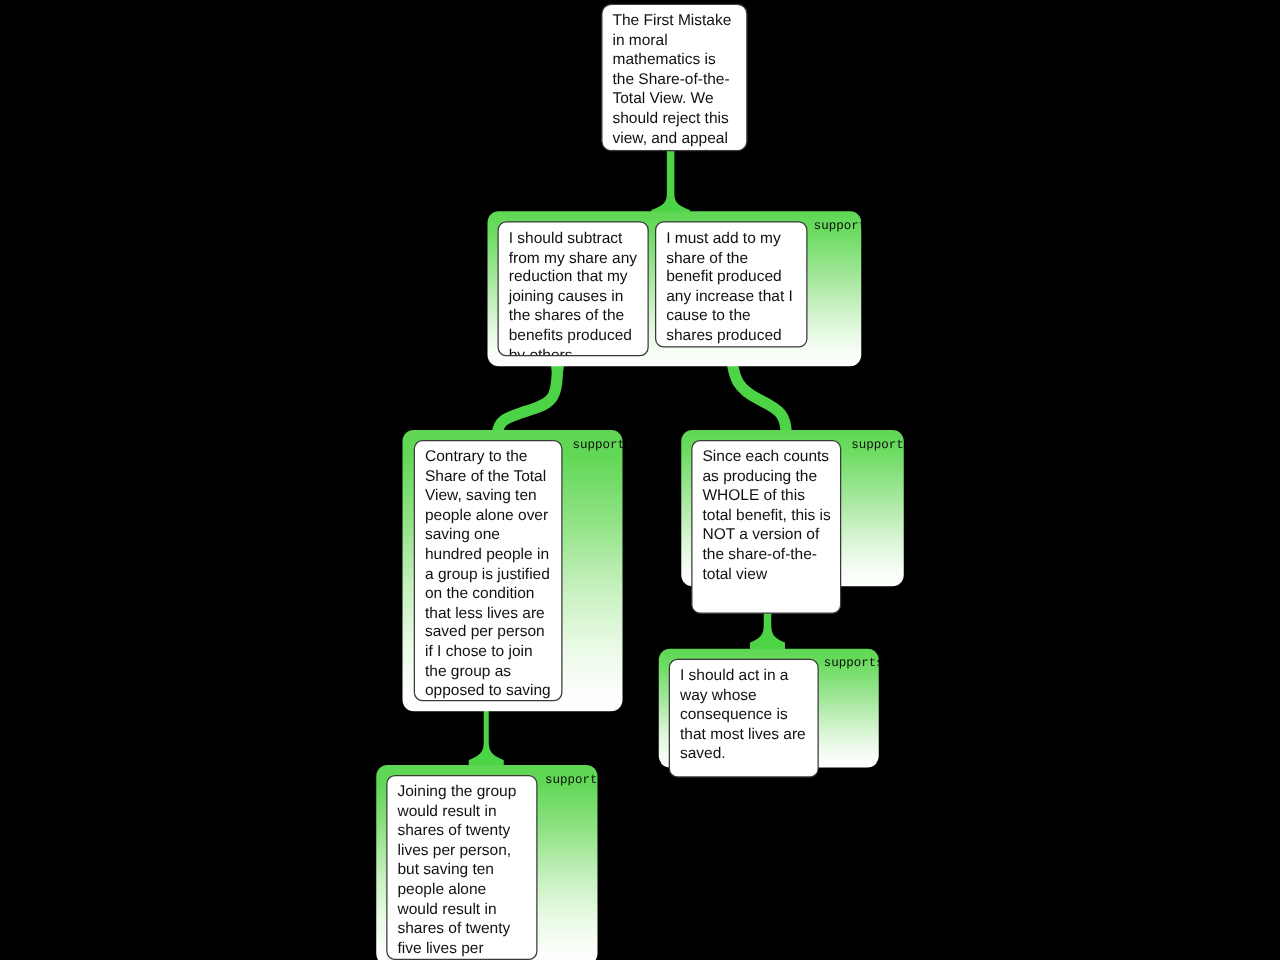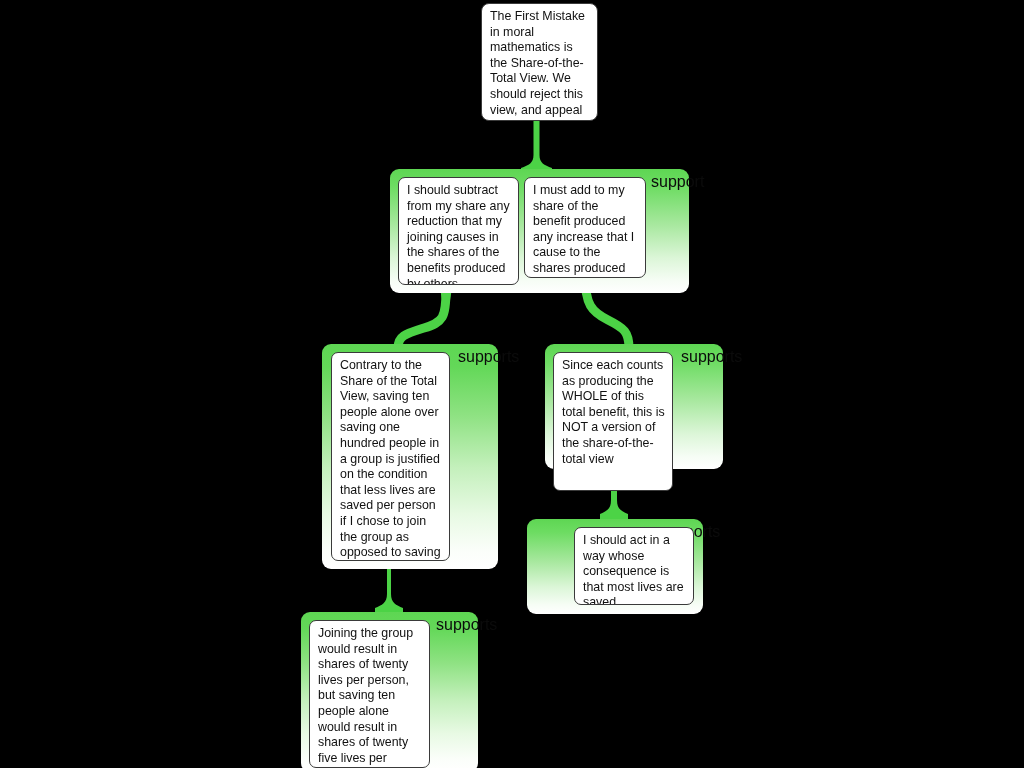--- a/index.html
+++ b/index.html
@@ -38,23 +38,23 @@
     background: linear-gradient(to bottom, #5ed653 0%, #6ddc62 14%, #a8e89f 45%, #dcf6d8 72%, #f6fdf5 90%, #ffffff 100%);
     box-sizing: border-box;
   }
   .frame.tall {
     background: linear-gradient(to bottom, #5ed653 0%, #63d858 10%, #8fe283 32%, #c4f0bc 55%, #e8faE4 76%, #fbfefa 92%, #ffffff 100%);
   }
 
   
   .rel-label {
     position: absolute;
-    font-size: 16px;
+    font-size: 10px;
     color: #0b0b0b;
-    font-family: Liberation Sans, sans-serif;
+    font-family: Liberation Mono, monospace;
     white-space: nowrap;
     line-height: 12px;
   }
 
   
   .node {
     position: absolute;
     background: #ffffff;
     border: 1px solid #3a3a3a;
     border-radius: 7px;
@@ -132,17 +132,17 @@
   <div class="node root" style="left:481px; top:3px; width:117px; height:118px;">The First Mistake in moral mathematics is the Share-of-the-Total View. We should reject this view, and appeal instead to (c6).</div>
 
   <div class="node" style="left:398px; top:177px; width:121px; height:108px;">I should subtract from my share any reduction that my joining causes in the shares of the benefits produced by others</div>
 
   <div class="node" style="left:524px; top:177px; width:122px; height:101px;">I must add to my share of the benefit produced any increase that I cause to the shares produced by others</div>
 
   <div class="node" style="left:331px; top:352px; width:119px; height:209px;">Contrary to the Share of the Total View, saving ten people alone over saving one hundred people in a group is justified on the condition that less lives are saved per person if I chose to join the group as opposed to saving ten people alone.</div>
 
   <div class="node" style="left:553px; top:352px; width:120px; height:139px;">Since each counts as producing the WHOLE of this total benefit, this is NOT a version of the share-of-the-total view</div>
 
-  <div class="node" style="left:535px; top:527px; width:120px; height:78px;margin-left:39px;">I should act in a way whose consequence is that most lives are saved.</div>
+  <div class="node" style="left:535px; top:527px; width:120px; height:95px;">I should act in a way whose consequence is that most lives are saved.</div>
 
   <div class="node" style="left:309px; top:620px; width:121px; height:148px;">Joining the group would result in shares of twenty lives per person, but saving ten people alone would result in shares of twenty five lives per person.</div>
 
 </div>
 
 </body></html>

